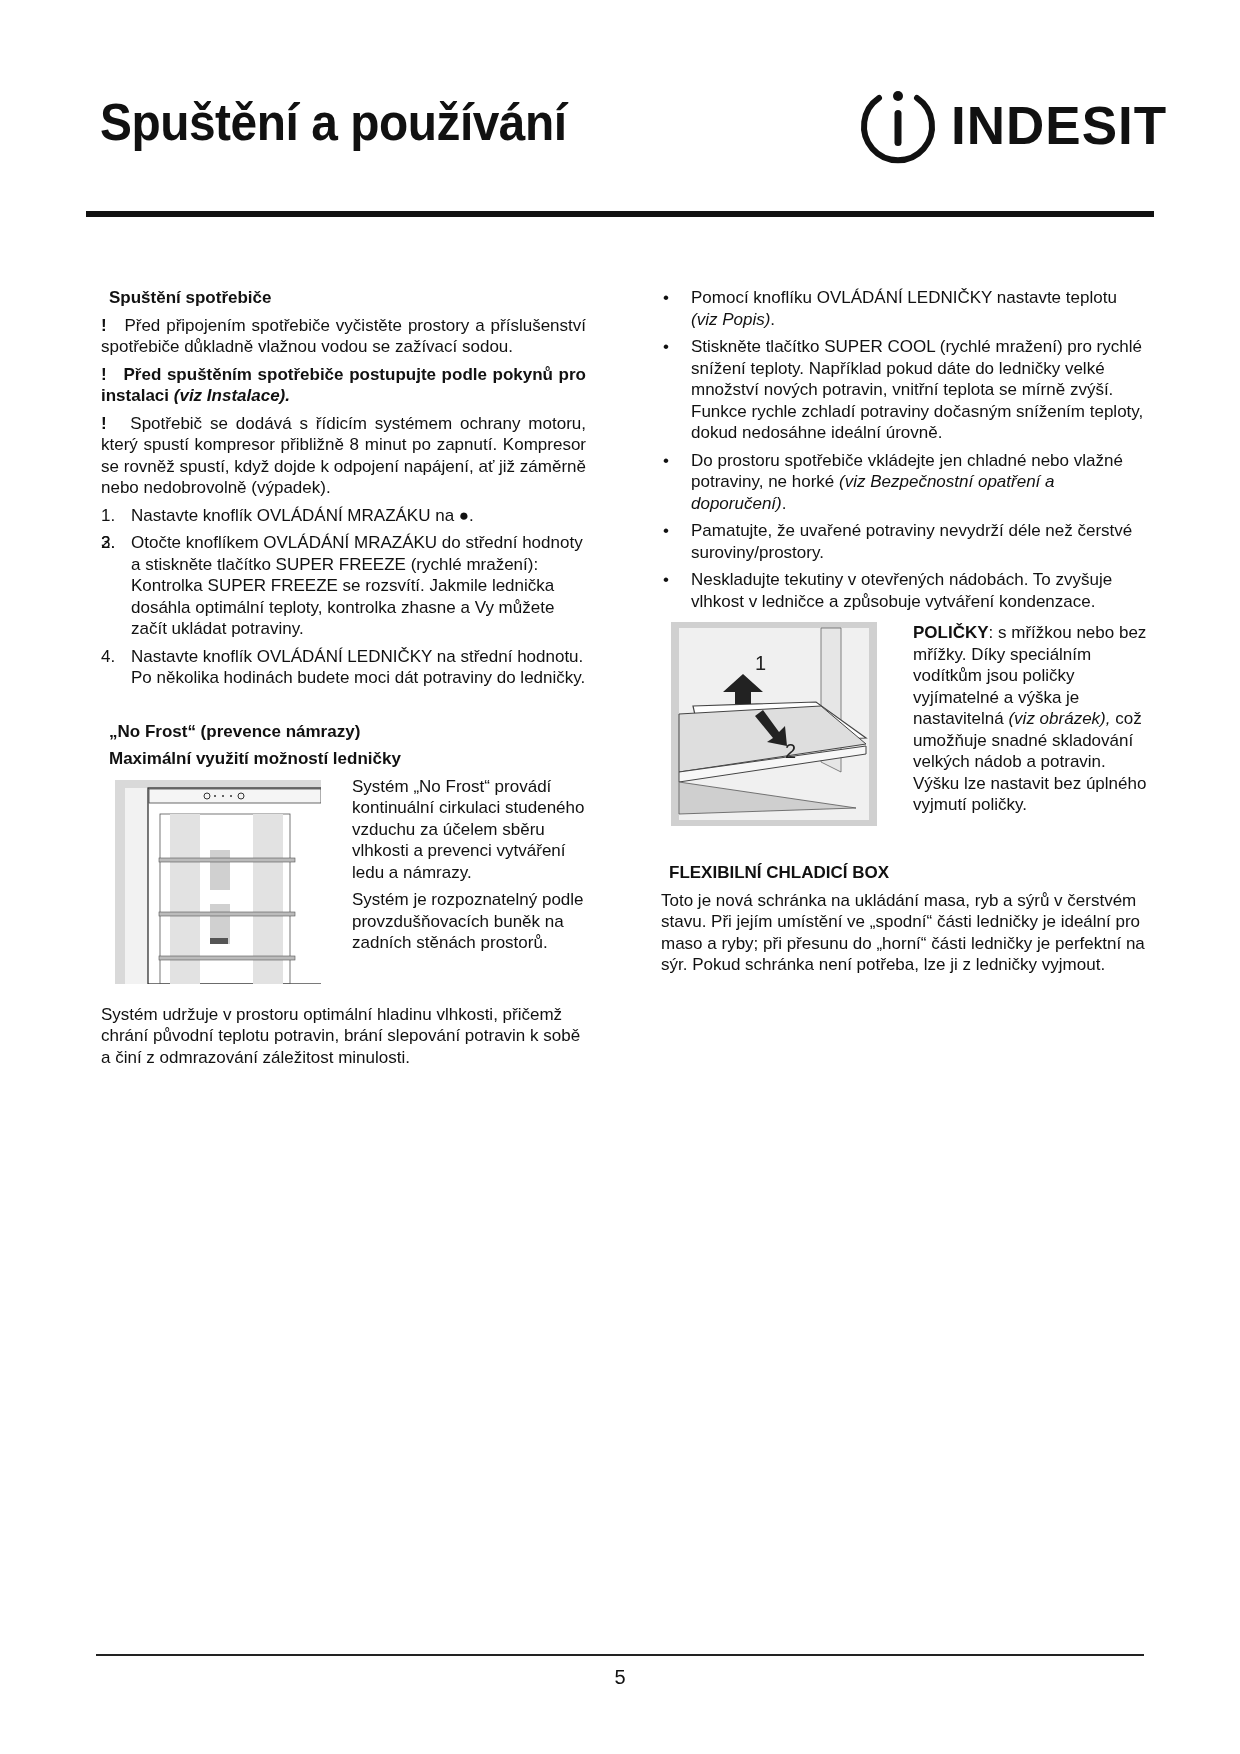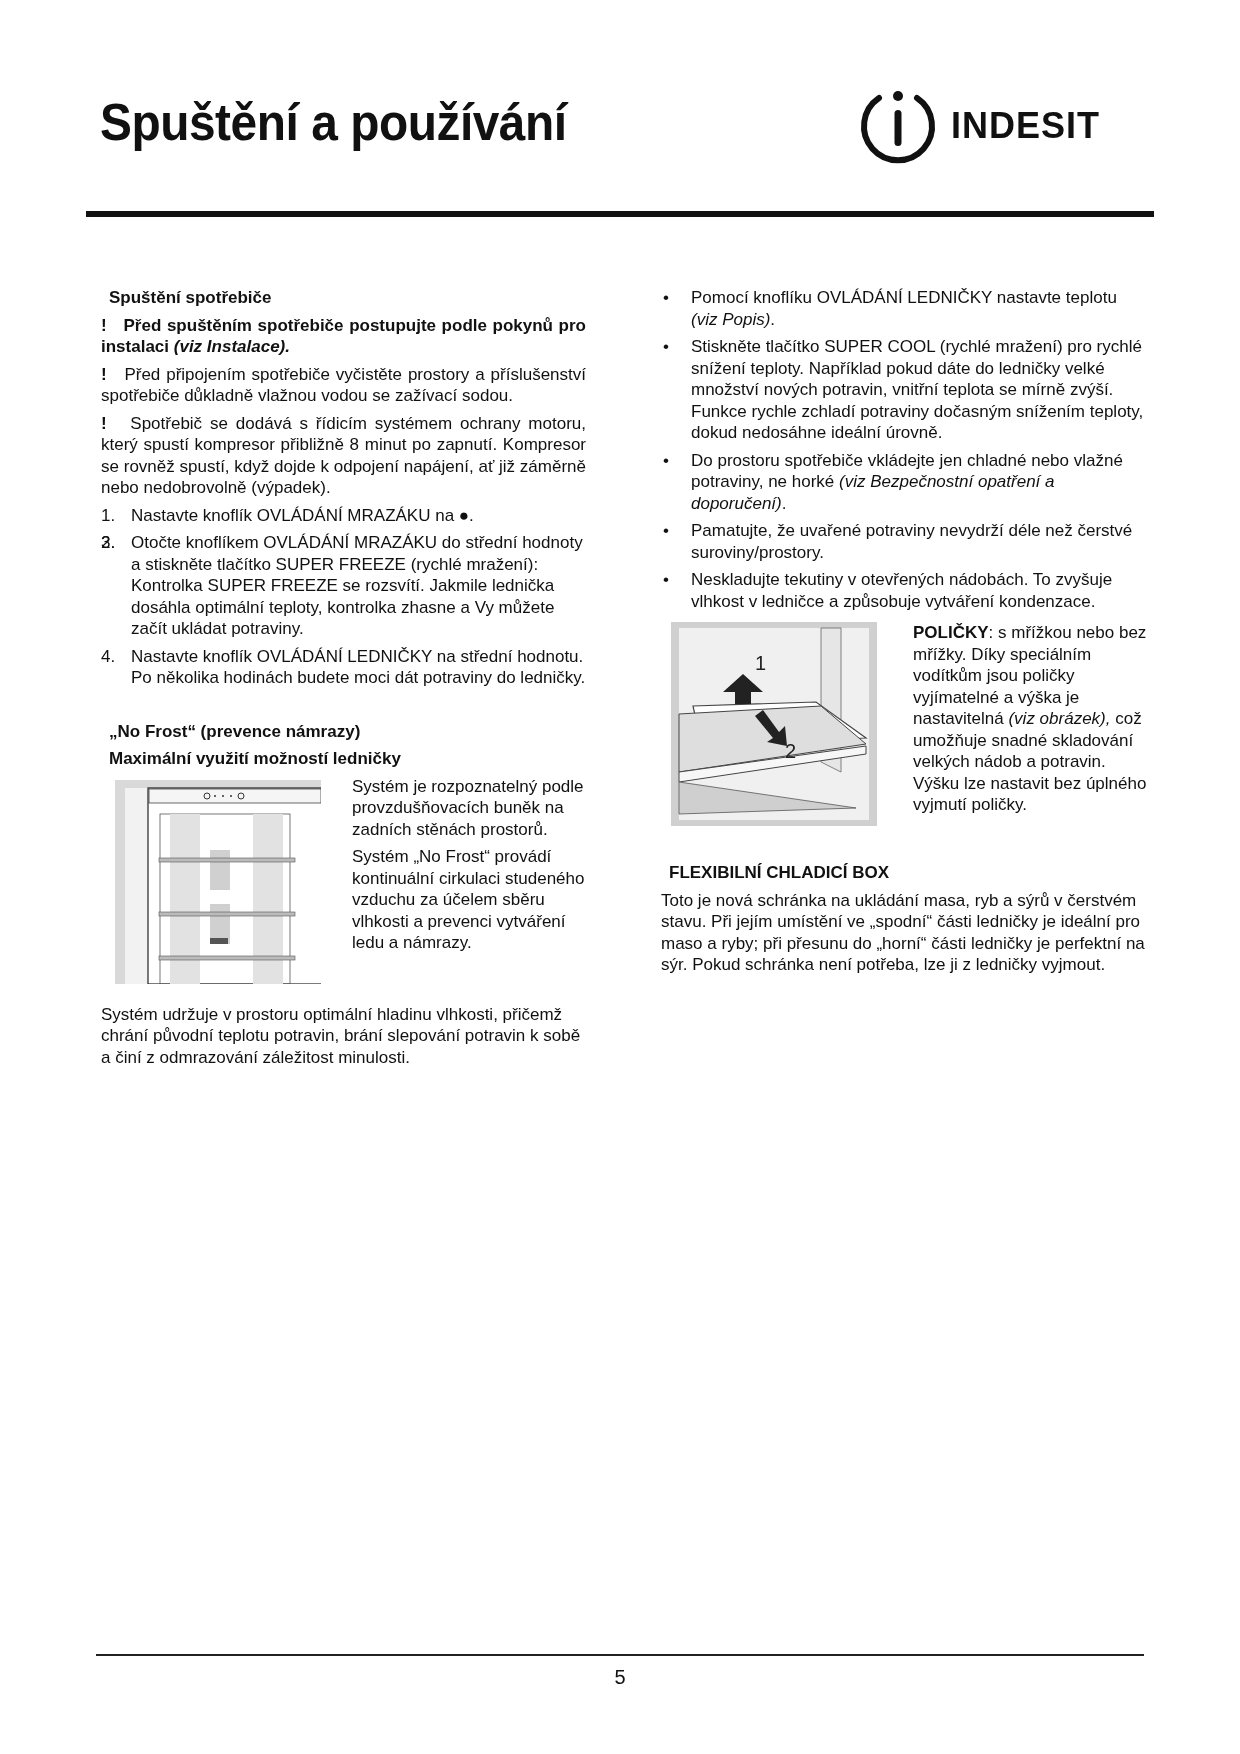--- a/index.html
+++ b/index.html
@@ -1,21 +1,21 @@
 <!DOCTYPE html>
 <html><head>
 <meta charset="utf-8">
 <style>
   html, body { margin: 0; padding: 0; background: #ffffff; }
   body { width: 1240px; height: 1754px; position: relative; overflow: hidden;
          font-family: "Liberation Sans", "DejaVu Sans", sans-serif; color: #111; }
   .title { position: absolute; left: 100px; top: 92px; font-size: 52px; font-weight: bold;
            letter-spacing: -0.5px; transform: scaleX(0.92); transform-origin: left top; }
   .logo { position: absolute; left: 855px; top: 84px; width: 290px; height: 84px; }
-  .logo-word { position: absolute; left: 96px; top: 14px; font-size: 36px; font-weight: bold;
+  .logo-word { position: absolute; left: 96px; top: 14px; font-size: 53px; font-weight: bold;
                letter-spacing: 1px; line-height: 56px; }
   .head-rule { position: absolute; left: 86px; top: 211px; width: 1068px; height: 6px; background: #111; }
   .foot-rule { position: absolute; left: 96px; top: 1654px; width: 1048px; height: 1.5px; background: #222; }
   .page-num { position: absolute; left: 0; width: 1240px; top: 1666px; text-align: center; font-size: 20px; }
 
   .col { position: absolute; font-size: 17px; line-height: 21.5px; }
   .col-left { left: 101px; top: 287px; width: 485px; }
   .col-right { left: 661px; top: 287px; width: 485px; }
   .h-sub { font-weight: bold; margin: 0 0 6px 8px; }
   p { margin: 0 0 6px 0; }
@@ -49,29 +49,29 @@
     <rect x="39.5" y="26" width="7" height="36" rx="3.5" fill="#111"></rect>
   </svg>
   <span class="logo-word">INDESIT</span>
 </div>
 
 <div class="head-rule"></div>
 
 <div class="col col-left">
   <div class="h-sub">Spuštění spotřebiče</div>
 
+  <p class="justify">
+    <span class="bold">!</span>&nbsp;&nbsp;
+    <span>Před připojením spotřebiče vyčistěte prostory a příslušenství spotřebiče důkladně vlažnou vodou se zažívací sodou.</span>
+  </p>
+
   <p class="justify bold">
     <span>!</span>&nbsp;&nbsp;
     <span>Před spuštěním spotřebiče postupujte podle pokynů pro instalaci</span>
     <i>(viz Instalace).</i>
-  </p>
-
-  <p class="justify">
-    <span class="bold">!</span>&nbsp;&nbsp;
-    <span>Před připojením spotřebiče vyčistěte prostory a příslušenství spotřebiče důkladně vlažnou vodou se zažívací sodou.</span>
   </p>
 
   <p class="justify">
     <span class="bold">!</span>&nbsp;&nbsp;
     <span>Spotřebič se dodává s řídicím systémem ochrany motoru, který spustí kompresor přibližně 8 minut po zapnutí. Kompresor se rovněž spustí, když dojde k odpojení napájení, ať již záměrně nebo nedobrovolně (výpadek).</span>
   </p>
 
   <ol>
     <li><span class="num">1.</span><span>Nastavte knoflík OVLÁDÁNÍ MRAZÁKU na ●.</span></li>
     <li><span class="num">2.</span></li>
@@ -99,22 +99,22 @@
         <rect x="138" y="34" width="30" height="170" fill="#e2e2e2"></rect>
         <rect x="95" y="70" width="20" height="40" fill="#d0d0d0"></rect>
         <rect x="95" y="124" width="20" height="40" fill="#d0d0d0"></rect>
         <rect x="95" y="158" width="18" height="6" fill="#555"></rect>
         <rect x="44" y="78" width="136" height="4" fill="#bbb" stroke="#555" stroke-width="0.6"></rect>
         <rect x="44" y="132" width="136" height="4" fill="#bbb" stroke="#555" stroke-width="0.6"></rect>
         <rect x="44" y="176" width="136" height="4" fill="#bbb" stroke="#555" stroke-width="0.6"></rect>
       </svg>
     </div>
     <div class="fig-text">
+      <p>Systém „No Frost“ provádí kontinuální cirkulaci studeného vzduchu za účelem sběru vlhkosti a prevenci vytváření ledu a námrazy.</p>
       <p>Systém je rozpoznatelný podle provzdušňovacích buněk na zadních stěnách prostorů.</p>
-      <p>Systém „No Frost“ provádí kontinuální cirkulaci studeného vzduchu za účelem sběru vlhkosti a prevenci vytváření ledu a námrazy.</p>
     </div>
   </div>
 
   <p style="margin-top:-2px">Systém udržuje v prostoru optimální hladinu vlhkosti, přičemž chrání původní teplotu potravin, brání slepování potravin k sobě a činí z odmrazování záležitost minulosti.</p>
 </div>
 
 <div class="col col-right">
   <ul>
     <li><span class="bul">•</span><span>Pomocí knoflíku OVLÁDÁNÍ LEDNIČKY nastavte teplotu </span><i>(viz Popis)</i><span>.</span></li>
     <li><span class="bul">•</span><span>Stiskněte tlačítko SUPER COOL (rychlé mražení) pro rychlé snížení teploty. Například pokud dáte do ledničky velké množství nových potravin, vnitřní teplota se mírně zvýší. Funkce rychle zchladí potraviny dočasným snížením teploty, dokud nedosáhne ideální úrovně.</span></li>

